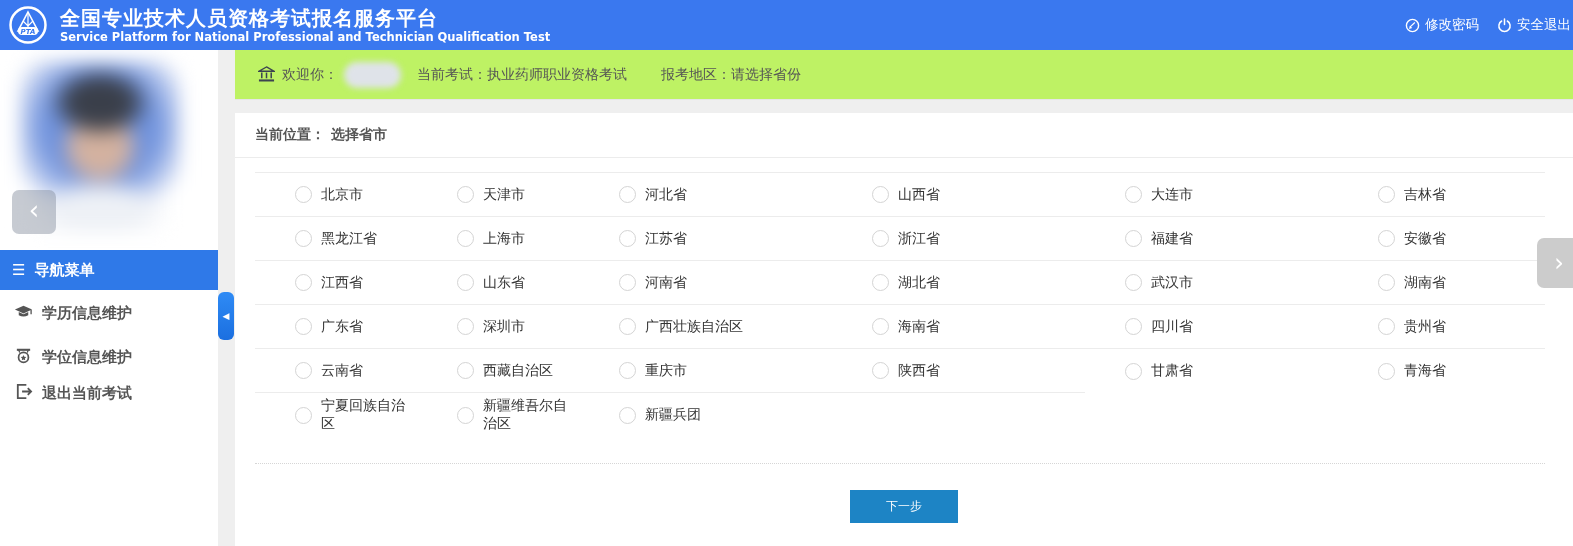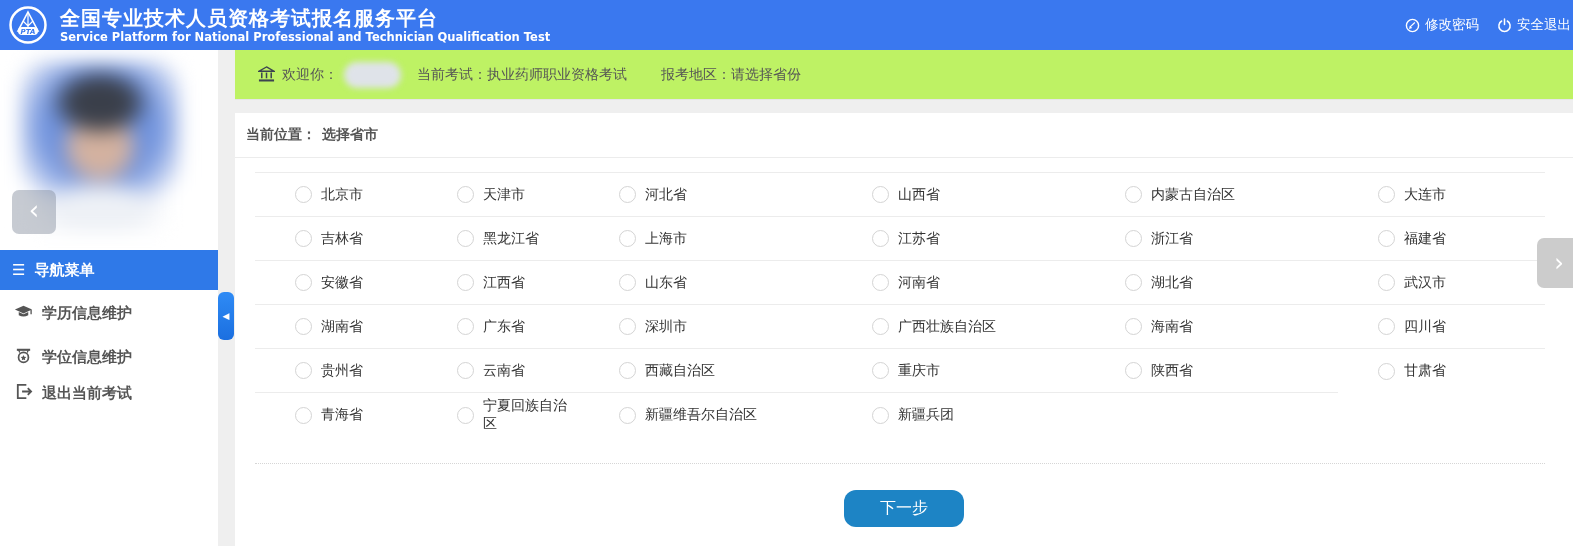--- a/index.html
+++ b/index.html
@@ -38,33 +38,33 @@
   .side-item svg{flex:0 0 auto;}
   .collapse-tab{position:absolute;top:292px;left:218px;width:16px;height:48px;background:linear-gradient(180deg,#2f8bf5,#1b6fe0);border-radius:6px;color:#fff;display:flex;align-items:center;justify-content:center;font-size:9px;cursor:pointer;z-index:6;}
 
   
   .main{position:absolute;top:50px;left:235px;right:0;bottom:0;}
   .welcome{position:absolute;top:0;left:0;right:0;height:50px;background:#bef264;border-bottom:1px solid #e6e6e6;display:flex;align-items:center;padding-left:23px;font-size:14px;color:var(--text-dark);}
   .welcome .bank{margin-right:7px;display:flex;}
   .name-blur{width:57px;height:26px;border-radius:13px;background:#dfe3e9;filter:blur(3px);margin:0 16px 0 6px;}
   .w-exam{margin-right:34px;}
   .card{position:absolute;top:63px;left:0;right:0;bottom:0;background:#fff;}
-  .breadcrumb{height:45px;display:flex;align-items:center;padding-left:11px;font-size:14px;font-weight:bold;color:var(--text-dark);border-bottom:1px solid var(--line);gap:6px;}
+  .breadcrumb{height:45px;display:flex;align-items:center;padding-left:20px;font-size:14px;font-weight:bold;color:var(--text-dark);border-bottom:1px solid var(--line);gap:6px;}
 
   
   .grid-wrap{margin:14px 28px 0 20px;border-top:1px solid var(--line);}
   .pgrid{display:grid;grid-template-columns:162px 162px 253px 253px 253px 1fr;}
   .pcell{height:44px;display:flex;align-items:center;padding-left:40px;gap:9px;border-bottom:1px solid var(--line);font-size:14px;color:var(--text-province);cursor:pointer;}
   .pcell.last-row{border-bottom:none;}
   .radio{width:17px;height:17px;border:1px solid var(--radio-border);border-radius:50%;background:#fff;flex:0 0 auto;}
   .carousel-next{position:absolute;top:188px;right:-8px;width:44px;height:50px;border-radius:7px;background:#cccccc;color:#fff;display:flex;align-items:center;justify-content:center;font-size:24px;cursor:pointer;z-index:6;}
 
   .dashed{margin:26px 28px 0 20px;border-top:1px dotted #d6d6d6;height:0;}
   .btn-row{display:flex;justify-content:center;margin-top:26px;}
-  .next-btn{background:var(--button-blue);color:#fff;border:none;border-radius:12px;font-size:16px;padding:8px 36px;cursor:pointer;font-family:inherit;}
+  .next-btn{background:var(--button-blue);color:#fff;border:none;border-radius:0;font-size:12px;padding:8px 36px;cursor:pointer;font-family:inherit;}
 </style>
 </head>
 <body>
 
 <div class="screen">
 
   <div class="header">
     <div class="logo">
       <svg width="40" height="40" viewBox="0 0 40 40">
         <circle cx="20" cy="20" r="17.5" fill="none" stroke="#ffffff" stroke-width="2.5"></circle>
@@ -181,24 +181,20 @@
             <div class="pcell">
     <span class="radio"></span>
     <span>河北省</span>
   </div>
             <div class="pcell">
     <span class="radio"></span>
     <span>山西省</span>
   </div>
             <div class="pcell">
     <span class="radio"></span>
-    <span>内蒙古自治区</span>
-  </div>
-            <div class="pcell">
-    <span class="radio"></span>
     <span>大连市</span>
   </div>
             <div class="pcell">
     <span class="radio"></span>
     <span>吉林省</span>
   </div>
             <div class="pcell">
     <span class="radio"></span>
     <span>黑龙江省</span>
   </div>

